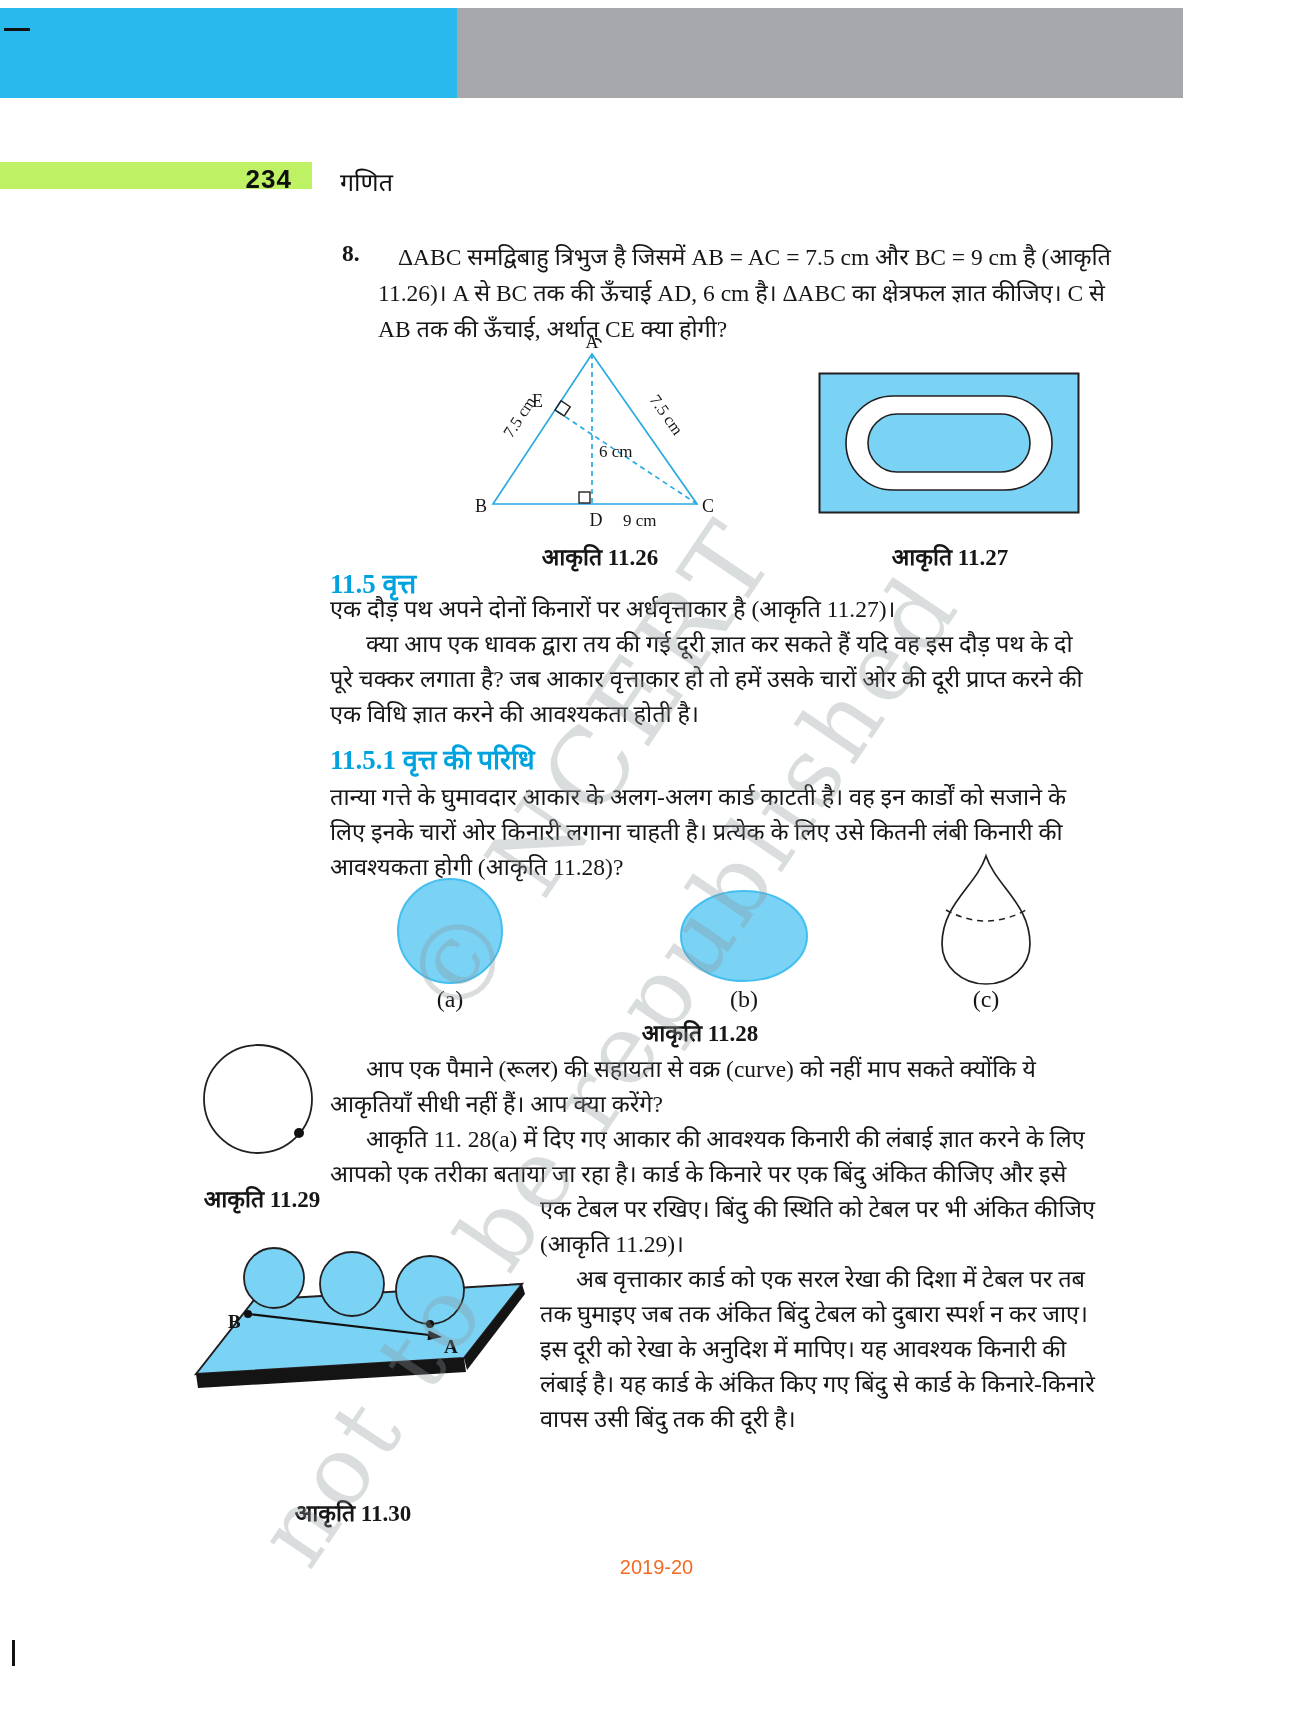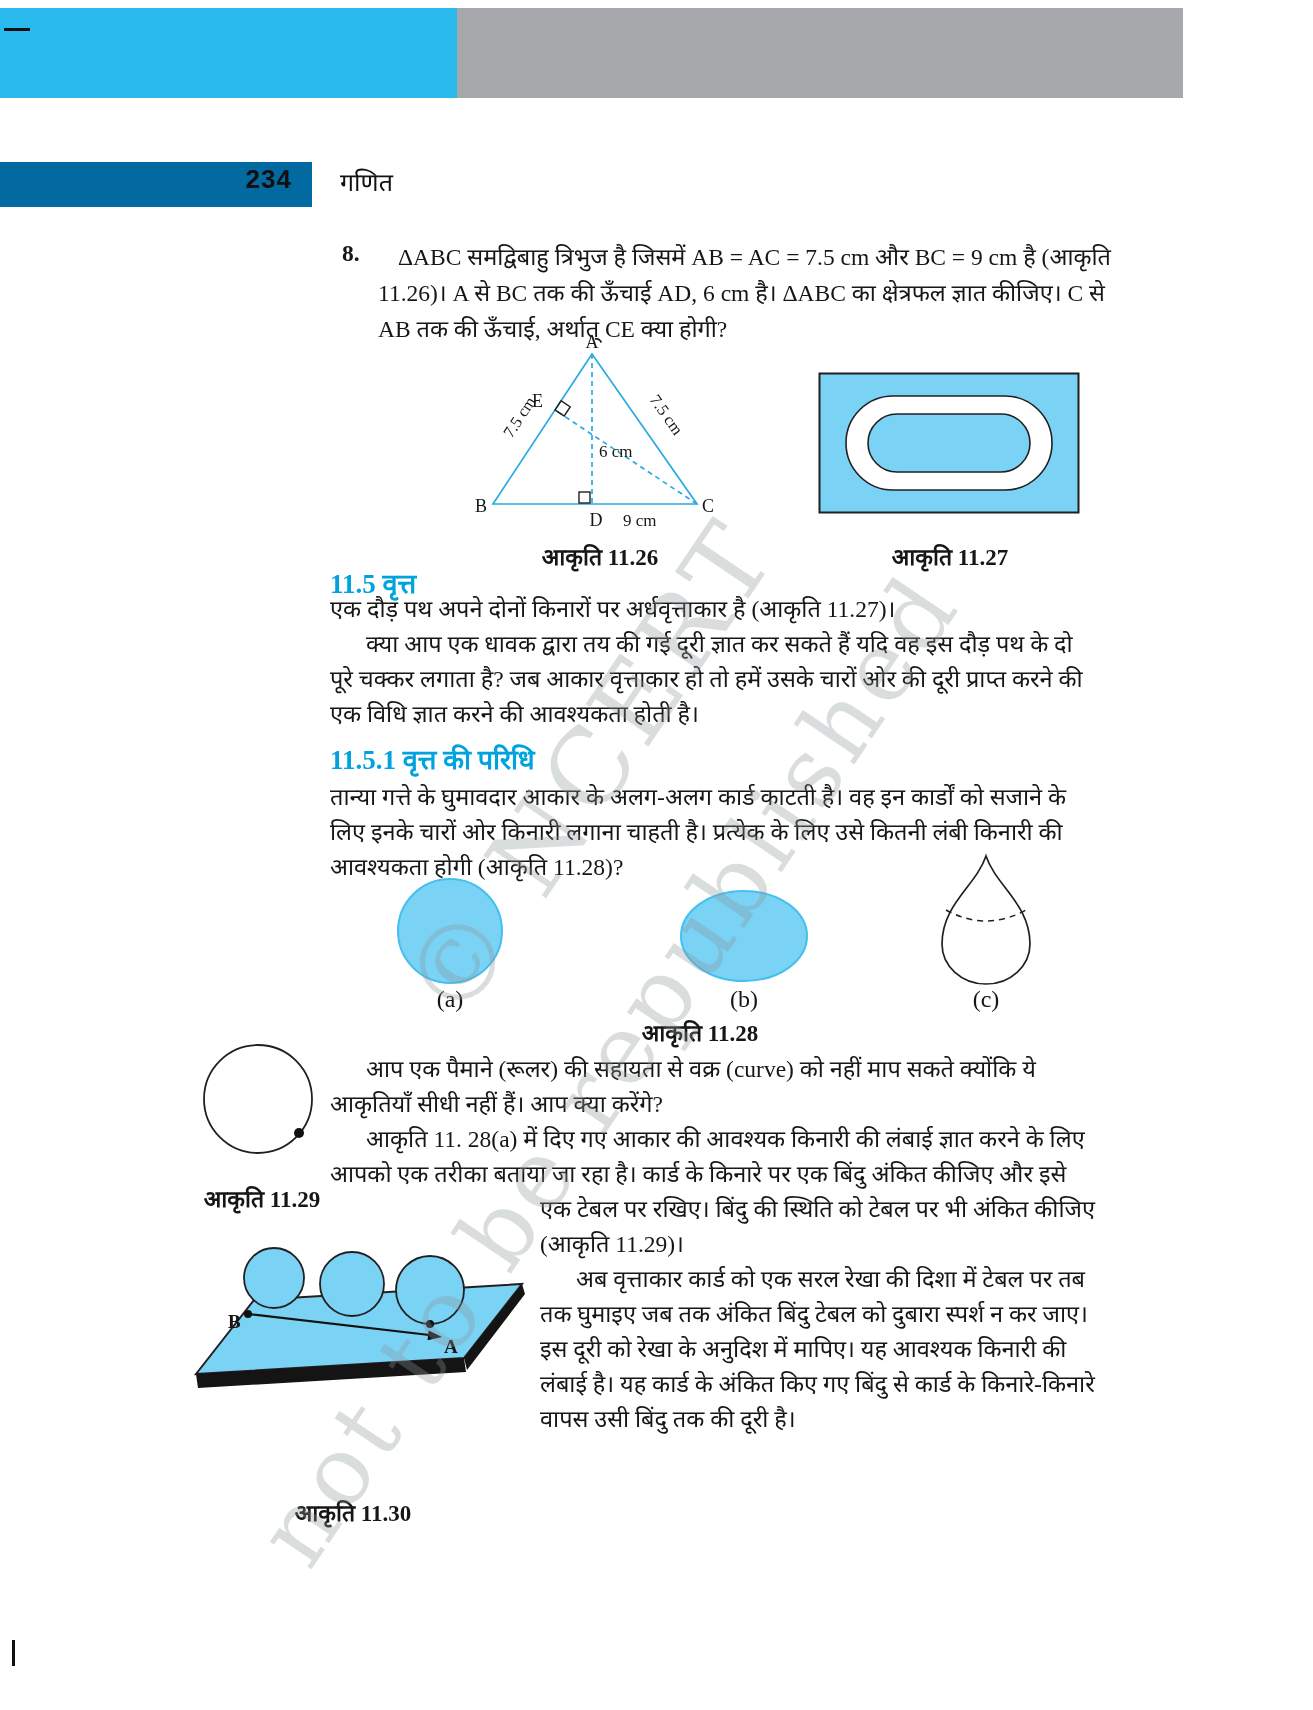--- a/index.html
+++ b/index.html
@@ -7,21 +7,21 @@
         font-family:"Liberation Serif",serif;color:#161616;overflow:hidden;margin:0 auto;}
   .abs{position:absolute;}
   .line{position:absolute;font-size:23.5px;white-space:nowrap;color:#161616;}
   .qnum{position:absolute;font-size:23.5px;font-weight:bold;}
   .heading{position:absolute;font-size:27px;font-weight:bold;color:#00a3dd;white-space:nowrap;}
   .caption{position:absolute;font-size:23px;font-weight:bold;text-align:center;white-space:nowrap;}
   .shape-label{position:absolute;font-size:24px;text-align:center;}
   .topbar-blue{position:absolute;left:0;top:8px;width:457px;height:90px;background:#29b9ed;}
   .topbar-gray{position:absolute;left:457px;top:8px;width:726px;height:90px;background:#a6a8ab;}
   .crop{position:absolute;background:#111;}
-  .num-band{position:absolute;left:0;top:162px;width:312px;height:45px;background:#0369a1;}
+  .num-band{position:absolute;left:0;top:162px;width:312px;height:27px;background:#bef264;}
   .page-num{position:absolute;right:20px;top:2px;font-family:"Liberation Sans",sans-serif;
             font-weight:bold;font-size:26px;color:#101010;letter-spacing:1px;}
   .subject{position:absolute;left:340px;top:164px;font-size:25px;color:#111;}
   .footer{position:absolute;left:0;top:1556px;width:100%;text-align:center;
           font-family:"Liberation Sans",sans-serif;font-size:20px;color:#f26b24;}
   .wm{position:absolute;font-family:"DejaVu Serif",serif;color:#8f979c;opacity:.32;
       pointer-events:none;white-space:nowrap;z-index:40;transform-origin:0 50%;letter-spacing:6px;}
   .wm1{left:430px;top:945px;font-size:104px;transform:rotate(-56deg);}
   .wm2{left:282px;top:1498px;font-size:96px;transform:rotate(-56deg);}
   svg text{font-family:"Liberation Serif",serif;fill:#161616;}
@@ -129,17 +129,18 @@
     <circle cx="238" cy="52" r="34" fill="#7ad2f4" stroke="#231f20" stroke-width="1.8"></circle>
     <line x1="56" y1="76" x2="246" y2="98" stroke="#111111" stroke-width="2.2"></line>
     <polygon points="250,99 235.5,102.3 236.7,92.4" fill="#111111"></polygon>
     <circle cx="56" cy="76" r="4" fill="#111111"></circle>
     <circle cx="238" cy="86" r="4" fill="#111111"></circle>
     <text x="36" y="90" font-size="19" font-weight="bold">B</text>
     <text x="252" y="115" font-size="19" font-weight="bold">A</text>
   </svg>
   <div class="caption" style="left:258px;top:1496px;width:190px;">आकृति 11.30</div>
 
+  <div class="footer">2019-20</div>
 
   <div class="wm wm1">© NCERT</div>
   <div class="wm wm2">not to be republished</div>
 
 </div>
 
 </body></html>

